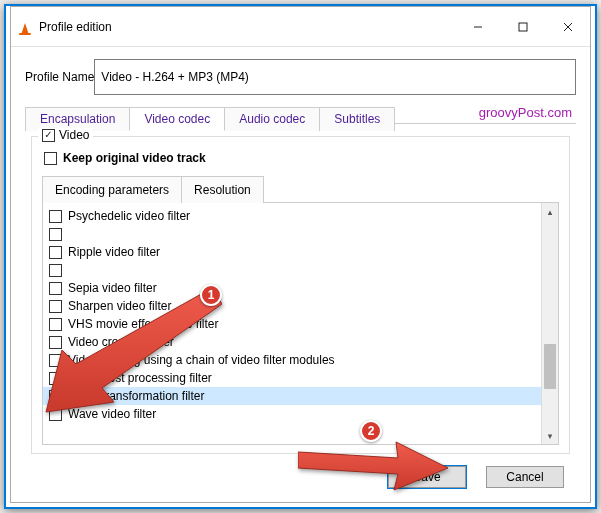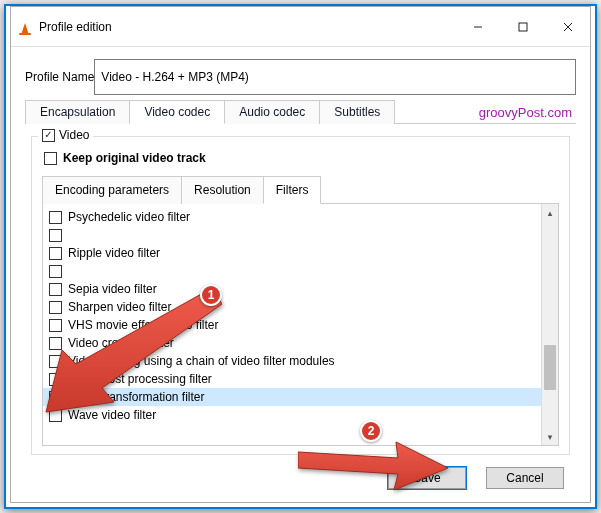--- a/index.html
+++ b/index.html
@@ -69,22 +69,22 @@
     border: 1px solid #7a7a7a; font-size: 12px;
   }
   .outer-tabs { display: flex; border-bottom: 1px solid #ccc; position: relative; }
   .otab {
     padding: 4px 14px;
     border: 1px solid #ccc;
     border-bottom: none;
     margin-right: -1px;
     background: #fff;
     position: relative;
-    top: 1px;
-    color: #0f172a;
+    top: 8px;
+    color: #4c1d95;
   }
   .otab.active {
     background: #fff;
     border-bottom: 1px solid #fff;
     z-index: 2;
   }
   .otab:not(.active) { background: #fafafa; }
   .watermark {
     position: absolute; right: 4px; top: 6px;
     color: #a21caf; font-size: 13px;
@@ -225,21 +225,20 @@
         </div>
 
         <div class="keep-row">
           <span class="chk"></span>
           <span>Keep original video track</span>
         </div>
 
         <div class="inner-tabs">
           <div class="itab">Encoding parameters</div>
           <div class="itab">Resolution</div>
-          <div class="itab active">Filters</div>
         </div>
 
         <div class="filter-box">
           <div class="filter-list">
             <div class="frow">
                   <span class="chk"></span>
                   <span>Psychedelic video filter</span>
                 </div>
             <div class="frow">
                   <span class="chk"></span>

